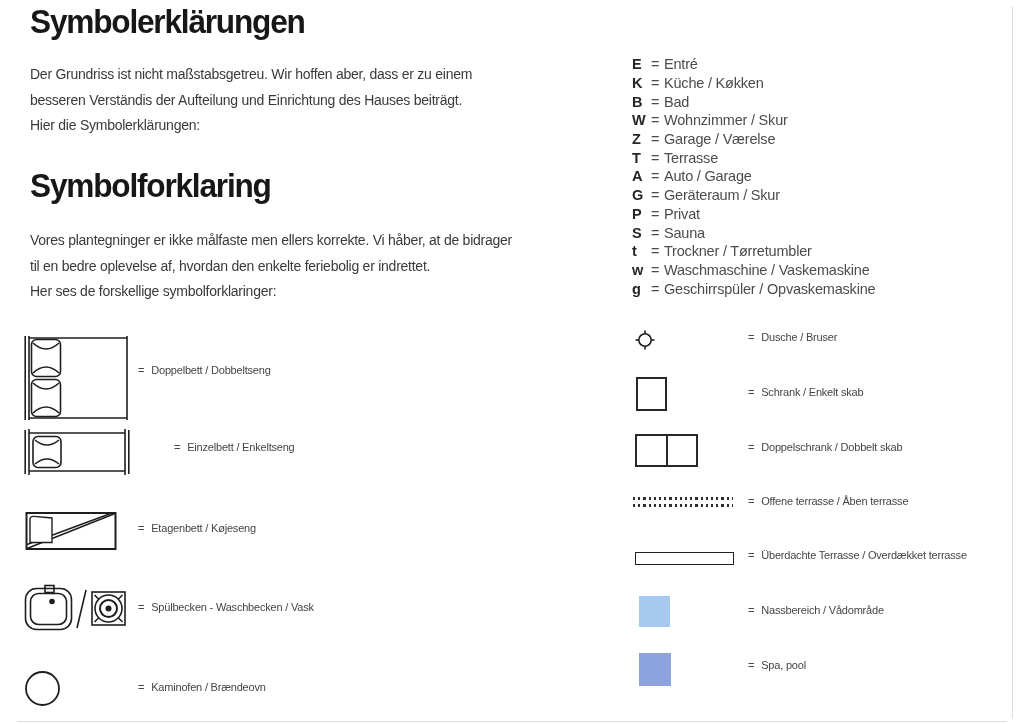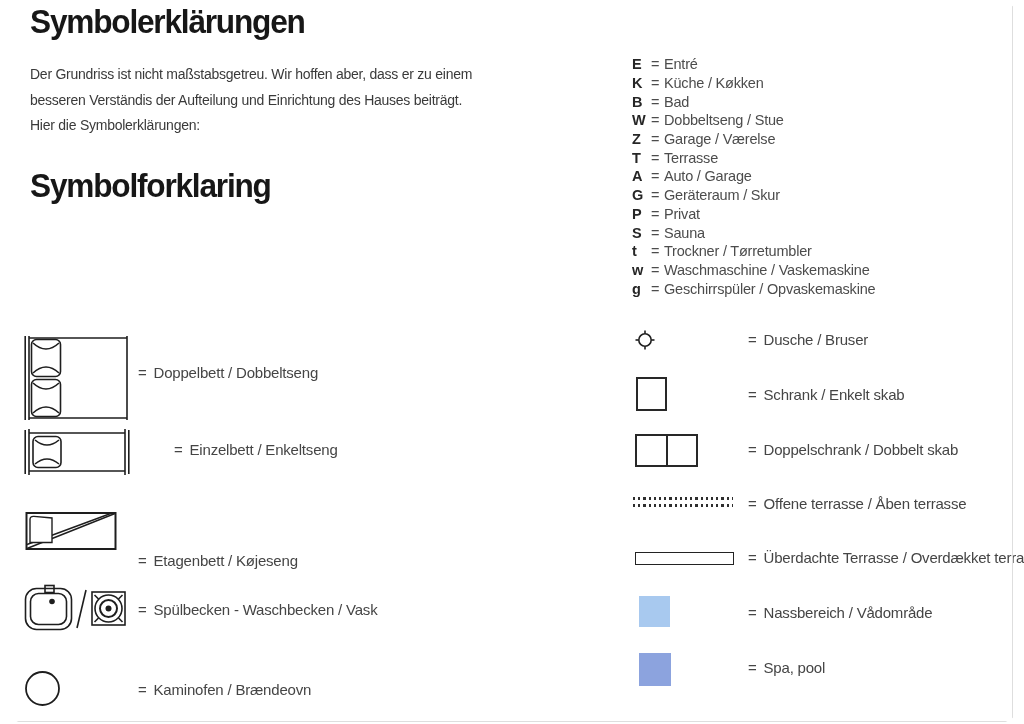--- a/index.html
+++ b/index.html
@@ -14,59 +14,62 @@
   }
   .intro {
     position:absolute; left:30px; font-size:14px; line-height:25.5px; color:#3a3a3a;
     letter-spacing:-0.25px; white-space:pre-line;
   }
   .letter-legend { position:absolute; left:632px; top:55px; }
   .ll-row { display:flex; align-items:center; height:18.7px; font-size:14.5px; }
   .ll-letter { width:19px; font-weight:700; color:#262626; }
   .ll-eq { width:13px; color:#4c4c4c; }
   .ll-label { color:#4c4c4c; letter-spacing:-0.2px; white-space:nowrap; }
-  .sym-label { position:absolute; font-size:15px; color:#454545; letter-spacing:-0.2px; white-space:nowrap; }
+  .sym-label { position:absolute; font-size:11px; color:#454545; letter-spacing:-0.2px; white-space:nowrap; }
   .sym-label .eq { margin-right:7px; }
   .icon-abs { position:absolute; }
   svg { display:block; }
   .dotted-row { height:3px; background:repeating-linear-gradient(90deg,#2e2e2e 0 2.2px, transparent 2.2px 5.2px); }
   .page-edge { position:absolute; background:#dedede; }
 </style>
 </head>
 <body>
 
 <div class="page">
 
   <h1 class="doc-title" style="top:2px;">Symbolerklärungen</h1>
   <p class="intro" style="top:62px;">Der Grundriss ist nicht maßstabsgetreu. Wir hoffen aber, dass er zu einem
 besseren Verständis der Aufteilung und Einrichtung des Hauses beiträgt.
 Hier die Symbolerklärungen:</p>
 
   <h1 class="doc-title" style="top:166px;">Symbolforklaring</h1>
+  <p class="intro" style="top:228px;">Vores plantegninger er ikke målfaste men ellers korrekte. Vi håber, at de bidrager
+til en bedre oplevelse af, hvordan den enkelte feriebolig er indrettet.
+Her ses de forskellige symbolforklaringer:</p>
 
   <div class="letter-legend">
     <div class="ll-row">
         <span class="ll-letter">E</span>
         <span class="ll-eq">=</span>
         <span class="ll-label">Entré</span>
       </div>
     <div class="ll-row">
         <span class="ll-letter">K</span>
         <span class="ll-eq">=</span>
         <span class="ll-label">Küche / Køkken</span>
       </div>
     <div class="ll-row">
         <span class="ll-letter">B</span>
         <span class="ll-eq">=</span>
         <span class="ll-label">Bad</span>
       </div>
     <div class="ll-row">
         <span class="ll-letter">W</span>
         <span class="ll-eq">=</span>
-        <span class="ll-label">Dobbeltseng / Stue</span>
+        <span class="ll-label">Wohnzimmer / Skur</span>
       </div>
     <div class="ll-row">
         <span class="ll-letter">Z</span>
         <span class="ll-eq">=</span>
         <span class="ll-label">Garage / Værelse</span>
       </div>
     <div class="ll-row">
         <span class="ll-letter">T</span>
         <span class="ll-eq">=</span>
         <span class="ll-label">Terrasse</span>
@@ -149,21 +152,21 @@
       <g fill="none" stroke="#1e1e1e" stroke-width="2">
         <rect x="1.5" y="2" width="89" height="36"></rect>
       </g>
       <g fill="none" stroke="#1e1e1e" stroke-width="1.4">
         <line x1="2" y1="37.5" x2="90" y2="2.5"></line>
         <line x1="2" y1="33.5" x2="87" y2="2"></line>
       </g>
       <path d="M5,31.5 L5,8.5 Q5,5 9,5.4 L27,7 L27,31.5 Z" fill="#ffffff" stroke="#1e1e1e" stroke-width="1.4"></path>
     </svg>
   </div>
-  <div class="sym-label" style="left:138px; top:552px;text-align:right;"><span class="eq">=</span><span>Etagenbett / Køjeseng</span></div>
+  <div class="sym-label" style="left:138px; top:522px;text-align:right;"><span class="eq">=</span><span>Etagenbett / Køjeseng</span></div>
 
   <div class="icon-abs" style="left:24px; top:584px;">
     <svg width="102" height="48" viewBox="0 0 102 48">
       <g fill="none" stroke="#1e1e1e" stroke-width="1.6">
         <rect x="21" y="1.5" width="9" height="7"></rect>
         <rect x="1.5" y="4.5" width="46" height="41" rx="11"></rect>
         <rect x="6.5" y="9.5" width="36" height="31" rx="8"></rect>
         <line x1="53" y1="44" x2="62" y2="6"></line>
         <rect x="68" y="8" width="33" height="33"></rect>
         <circle cx="84.5" cy="24.5" r="13.5"></circle>

